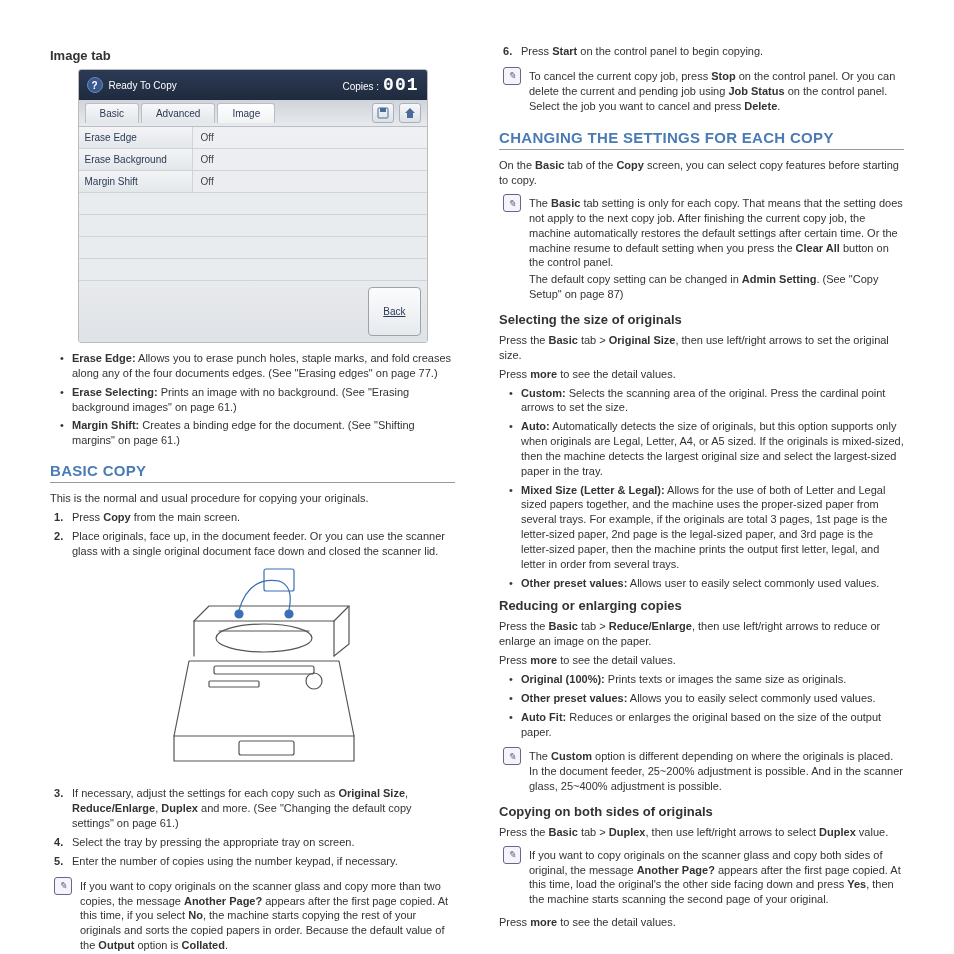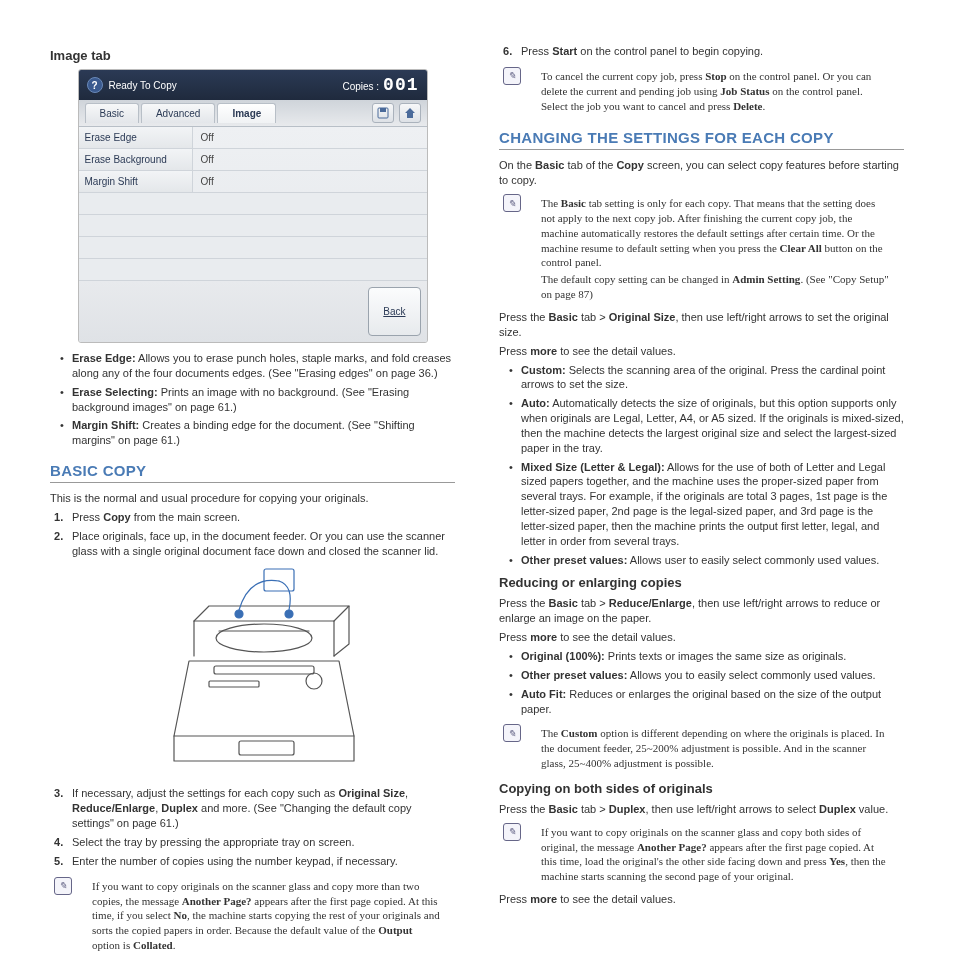--- a/index.html
+++ b/index.html
@@ -28,21 +28,21 @@
   ol.num > li { position: relative; padding-left: 22px; margin: 4px 0; line-height: 1.35; counter-increment: step; }
   ol.num > li::before { content: counter(step) "."; font-weight: bold; position: absolute; left: 4px; top: 0; }
   b { font-weight: bold; }
   .note { display: flex; align-items: flex-start; gap: 8px; margin: 6px 0 6px 4px; }
   .note .ico {
     flex: 0 0 18px; height: 18px; border: 1px solid #668; border-radius: 3px;
     display: flex; align-items: center; justify-content: center;
     font-size: 10px; color: #668; font-style: italic; background: #f4f4fa;
   }
   .note .txt { flex: 1; line-height: 1.35; }
-  .note .txt p { margin: 2px 12px; font-family: Liberation Serif, serif; }
+  .note .txt p { margin: 2px 0; }
   
   .ui {
     margin: 6px auto 8px auto; width: 350px;
     background: linear-gradient(#e9ecef, #f3f5f7);
     border: 1px solid #bbb; border-radius: 3px; overflow: hidden;
     font-size: 10px;
   }
   .ui-title {
     background: linear-gradient(#2b3a55, #1f2a3d);
     color: #fff; display: flex; align-items: center; justify-content: space-between;
@@ -59,21 +59,21 @@
   .ui-tabs {
     display:flex; align-items:center; gap:2px;
     background: linear-gradient(#cfd4da, #e8eaed); padding:3px 6px;
     border-bottom:1px solid #b8bfc7;
   }
   .ui-tab {
     padding:4px 14px; font-size:10px; color:#2b3a55;
     background: linear-gradient(#f7f8f9,#e3e6ea); border:1px solid #b8bfc7;
     border-radius:3px 3px 0 0; border-bottom:none;
   }
-  .ui-tab.active { background: linear-gradient(#fff,#f0f2f4); font-weight:bold; }
+  .ui-tab.active { background: linear-gradient(#fff,#f0f2f4); font-weight:normal; }
   .ui-tabs .grow{flex:1;}
   .ui-tabs .ico-btn{
     width:22px;height:20px;background:linear-gradient(#f7f8f9,#dde1e6);
     border:1px solid #aab2bc;border-radius:3px;display:flex;align-items:center;justify-content:center;color:#4a6a9a;
   }
   .ui-rows{background:linear-gradient(#eef0f3,#e6e9ec);}
   .ui-row{display:flex;align-items:center;border-bottom:1px solid #cfd4da;height:22px;}
   .ui-row .lbl{
     width:114px;padding:0 6px;font-size:10px;color:#2b3a55;
     background:linear-gradient(#f2f4f6,#e4e7ea);height:100%;display:flex;align-items:center;
@@ -144,21 +144,21 @@
         <div class="ui-row empty"></div>
         <div class="ui-row empty"></div>
         <div class="ui-row empty"></div>
       </div>
       <div class="ui-footer">
         <div class="ui-btn">Back</div>
       </div>
     </div>
 
     <ul class="bul">
-      <li><b>Erase Edge:</b><span>  Allows you to erase punch holes, staple marks, and fold creases along any of the four documents edges. (See "Erasing edges" on page 36.)</span></li>
+      <li><b>Erase Edge:</b><span>  Allows you to erase punch holes, staple marks, and fold creases along any of the four documents edges. (See "Erasing edges" on page 77.)</span></li>
       <li><b>Erase Selecting:</b><span>  Prints an image with no background. (See "Erasing background images" on page 61.)</span></li>
       <li><b>Margin Shift:</b><span>  Creates a binding edge for the document. (See "Shifting margins" on page 61.)</span></li>
     </ul>
 
     <h2 class="blue">Basic Copy</h2>
     <p>This is the normal and usual procedure for copying your originals.</p>
 
     <ol class="num">
       <li><span>Press </span><b>Copy</b><span> from the main screen.</span></li>
       <li><span>Place originals, face up, in the document feeder. Or you can use the scanner glass with a single original document face down and closed the scanner lid.</span>
@@ -213,20 +213,21 @@
     <p><span>On the </span><b>Basic</b><span> tab of the </span><b>Copy</b><span> screen, you can select copy features before starting to copy.</span></p>
 
     <div class="note">
       <div class="ico">✎</div>
       <div class="txt">
         <p><span>The </span><b>Basic</b><span> tab setting is only for each copy. That means that the setting does not apply to the next copy job. After finishing the current copy job, the machine automatically restores the default settings after certain time. Or the machine resume to default setting when you press the </span><b>Clear All</b><span> button on the control panel.</span></p>
         <p><span>The default copy setting can be changed in </span><b>Admin Setting</b><span>. (See "Copy Setup" on page 87)</span></p>
       </div>
     </div>
 
+    <h3 class="sec">Selecting the size of originals</h3>
     <p><span>Press the </span><b>Basic</b><span> tab &gt; </span><b>Original Size</b><span>, then use left/right arrows to set the original size.</span></p>
     <p><span>Press </span><b>more</b><span> to see the detail values.</span></p>
     <ul class="bul">
       <li><b>Custom:</b><span>  Selects the scanning area of the original. Press the cardinal point arrows to set the size.</span></li>
       <li><b>Auto:</b><span>  Automatically detects the size of originals, but this option supports only when originals are Legal, Letter, A4, or A5 sized. If the originals is mixed-sized, then the machine detects the largest original size and select the largest-sized paper in the tray.</span></li>
       <li><b>Mixed Size (Letter &amp; Legal):</b><span>  Allows for the use of both of Letter and Legal sized papers together, and the machine uses the proper-sized paper from several trays. For example, if the originals are total 3 pages, 1st page is the letter-sized paper, 2nd page is the legal-sized paper, and 3rd page is the letter-sized paper, then the machine prints the output first letter, legal, and letter in order from several trays.</span></li>
       <li><b>Other preset values:</b><span>  Allows user to easily select commonly used values.</span></li>
     </ul>
 
     <h3 class="sec">Reducing or enlarging copies</h3>

